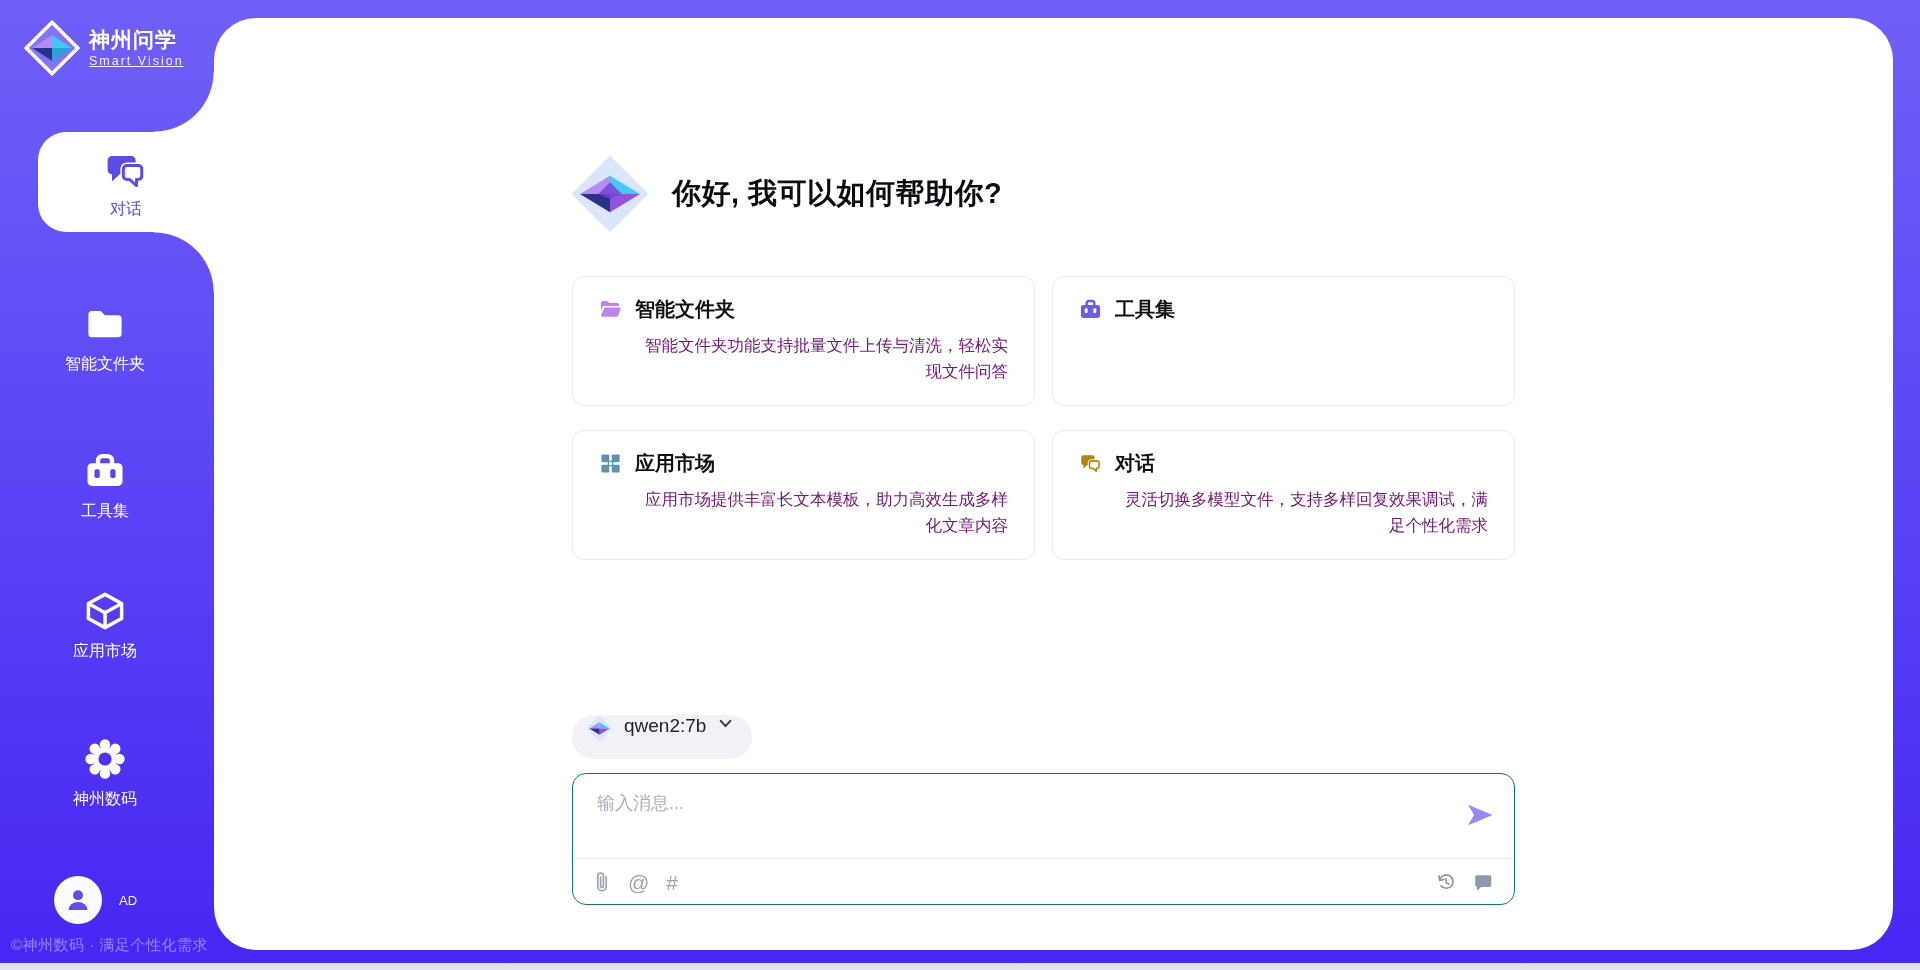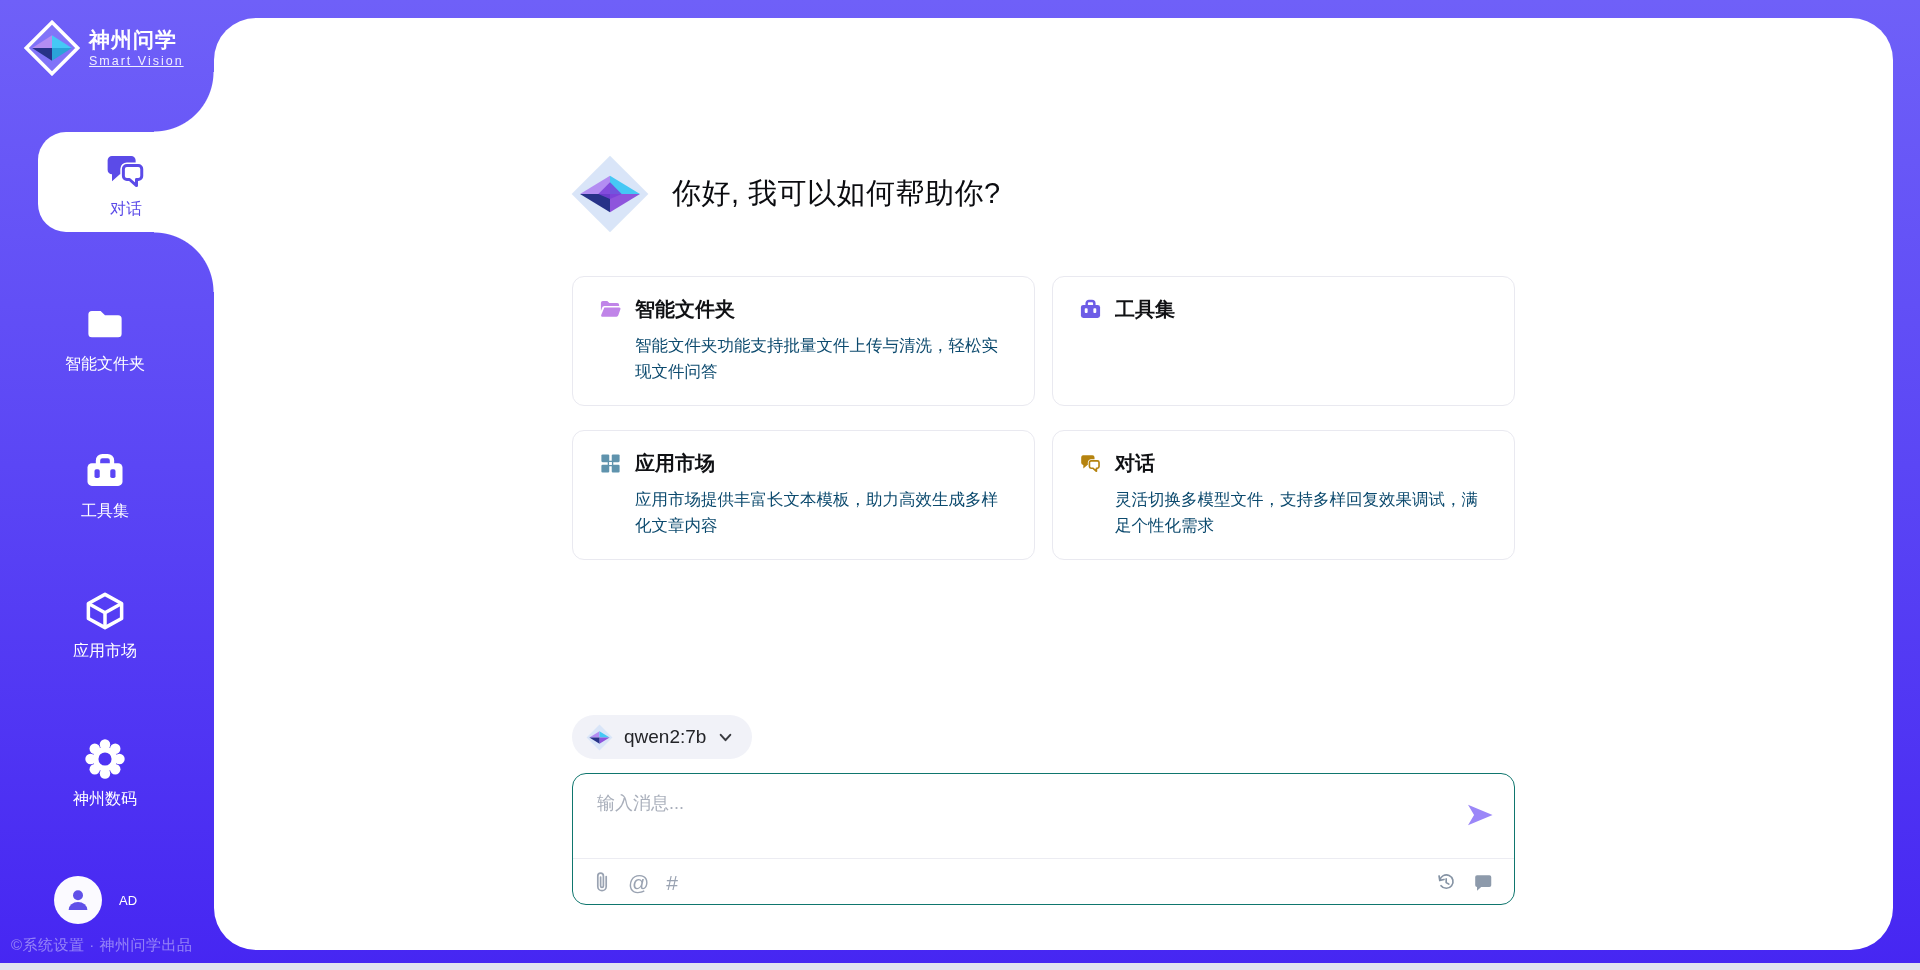--- a/index.html
+++ b/index.html
@@ -43,35 +43,35 @@
   .avatar{width:48px;height:48px;border-radius:50%;background:#fbfaff;
     display:flex;align-items:center;justify-content:center;}
   .avatar svg{width:30px;height:30px;}
   .user-name{color:#fff;font-size:13px;}
   .copyright{position:absolute;left:11px;top:936px;width:210px;
     color:rgba(255,255,255,0.42);font-size:15px;letter-spacing:0.5px;white-space:nowrap;}
 
   
   .greeting{position:absolute;left:356px;top:136px;display:flex;align-items:center;gap:22px;}
   .greeting svg{width:80px;height:80px;}
-  .greeting-title{font-size:29px;font-weight:400;color:#0b0c10;letter-spacing:0.5px;}
+  .greeting-title{font-size:29px;font-weight:700;color:#0b0c10;letter-spacing:0.5px;}
 
   
   .cards{position:absolute;left:358px;top:258px;display:grid;
     grid-template-columns:463px 463px;column-gap:17px;row-gap:24px;}
   .card{background:#fff;border:1px solid #e9e9f0;border-radius:12px;
     padding:19px 26px 21px 26px;box-sizing:border-box;min-height:127px;cursor:pointer;}
   .card-head{display:flex;align-items:center;gap:13px;}
   .card-head svg{width:23px;height:23px;flex:0 0 auto;}
   .card-title{font-size:20px;font-weight:700;color:#101114;}
-  .card-desc{margin:9px 0 0 36px;font-size:16.5px;color:#0c4a6e;line-height:26px;}
+  .card-desc{margin:9px 0 0 36px;font-size:16.5px;color:#701a75;line-height:26px;text-align:right;}
 
   
   .model-pill{position:absolute;left:358px;top:697px;height:44px;
-    display:inline-flex;align-items:center;gap:11px;padding:0 18px 0 14px;
+    display:inline-flex;gap:11px;padding:0 18px 0 14px;
     background:#f1f2f8;border-radius:22px;cursor:pointer;}
   .model-pill .mini-logo{width:27px;height:27px;}
   .model-label{font-size:19px;color:#232428;}
   .chevron{width:17px;height:17px;}
 
   
   .composer{position:absolute;left:358px;top:755px;width:943px;height:132px;
     box-sizing:border-box;background:#fff;border:1px solid #0f766e;border-radius:14px;}
   .composer textarea{position:absolute;left:22px;top:15px;width:830px;height:60px;
     border:none;outline:none;resize:none;background:transparent;
@@ -180,21 +180,21 @@
     <div class="user-row">
       <div class="avatar">
         <svg viewBox="0 0 24 24">
           <circle cx="12" cy="8.2" r="4" fill="#6050e8"></circle>
           <path d="M4.5 20 a7.5 6.5 0 0 1 15 0 z" fill="#6050e8"></path>
         </svg>
       </div>
       <span class="user-name">AD</span>
     </div>
 
-    <div class="copyright">©系统设置 · 神州问学出品</div>
+    <div class="copyright">©神州数码 · 满足个性化需求</div>
   </nav>
 
   <main class="panel">
 
     <div class="greeting">
       <svg viewBox="0 0 48 48">
         <polygon points="24,1 47,24 24,47 1,24" fill="#d9e5f8"></polygon>
         <polygon points="6,24 24,13 24,24" fill="#b38df2"></polygon>
         <polygon points="24,13 42,24 24,24" fill="#45c8f5"></polygon>
         <polygon points="42,24 24,35 24,24" fill="#8e54dc"></polygon>

